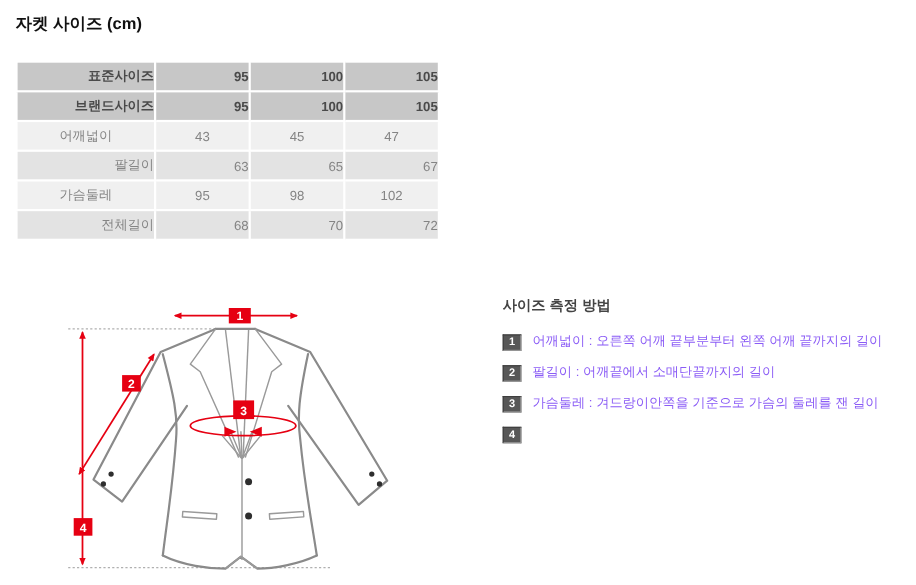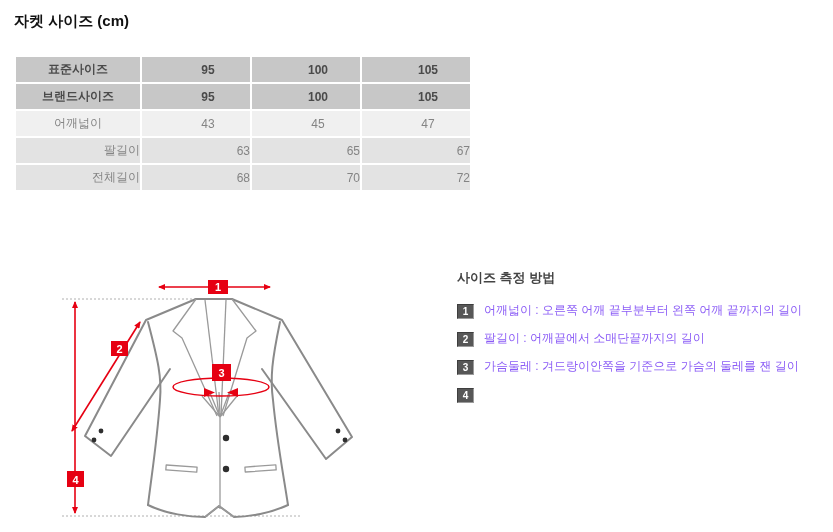--- a/index.html
+++ b/index.html
@@ -16,22 +16,22 @@
   table.size-table{
     position:absolute;left:14px;top:55px;
     border-collapse:collapse;table-layout:fixed;
   }
   .size-table td{
     border:2px solid #ffffff;
     height:25px;text-align:center;vertical-align:middle;
     font-size:12px;padding:0;
   }
   .size-table td.col-label{width:124px;}
-  .size-table td.col-val{width:84px;padding-left:24px;}
-  .size-table tr.hdr td{background:#c7c7c7;color:#4a4a4a;font-weight:bold;}
+  .size-table td.col-val{width:84px;}
+  .size-table tr.hdr td{background:#c7c7c7;color:#4a4a4a;font-weight:bold;text-align:right;}
   .size-table tr.r-light td{background:#f0f0f0;color:#848484;}
   .size-table tr.r-dark td{background:#e3e3e3;color:#848484;text-align:right;}
   
   .diagram{position:absolute;left:40px;top:262px;width:400px;height:270px;}
   
   .measure-guide{position:absolute;left:457px;top:269px;width:372px;}
   .measure-title{font-size:13px;font-weight:bold;color:#444;margin:0 0 16px 0;}
   .measure-item{display:flex;align-items:flex-start;margin-bottom:12px;}
   .step-badge{
     flex:0 0 auto;width:15px;height:13px;margin-top:1px;
@@ -63,20 +63,26 @@
       <td class="col-label">어깨넓이</td>
       <td class="col-val">43</td>
       <td class="col-val">45</td>
       <td class="col-val">47</td>
     </tr>
     <tr class="r-dark">
       <td class="col-label">팔길이</td>
       <td class="col-val">63</td>
       <td class="col-val">65</td>
       <td class="col-val">67</td>
+    </tr>
+    <tr class="r-light">
+      <td class="col-label">가슴둘레</td>
+      <td class="col-val">95</td>
+      <td class="col-val">98</td>
+      <td class="col-val">102</td>
     </tr>
     <tr class="r-dark">
       <td class="col-label">전체길이</td>
       <td class="col-val">68</td>
       <td class="col-val">70</td>
       <td class="col-val">72</td>
     </tr>
   </tbody>
 </table>
 

